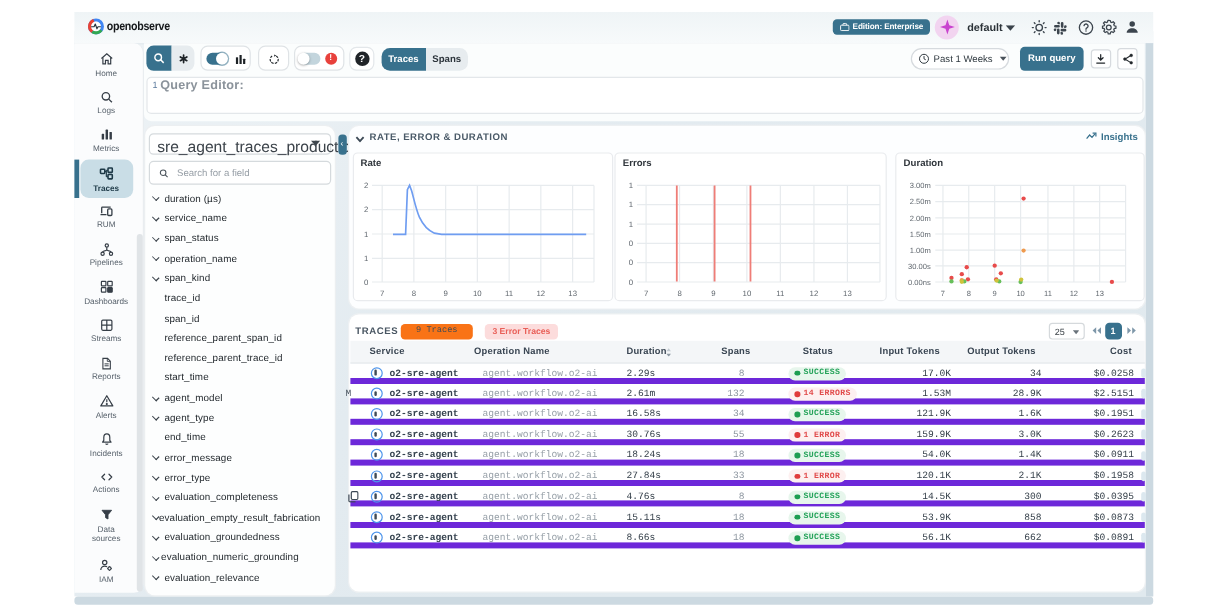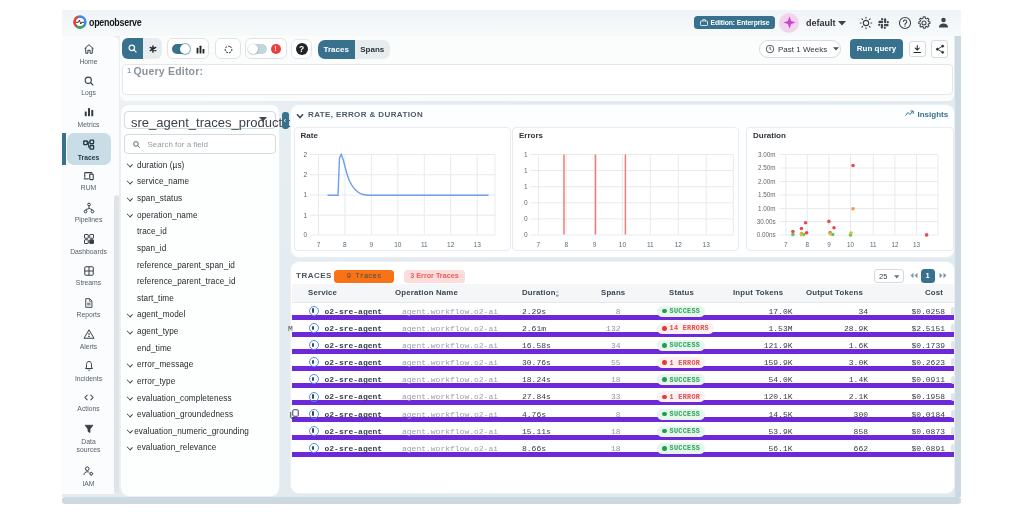--- a/index.html
+++ b/index.html
@@ -301,20 +301,24 @@
       </div>
     <div class="fr">
         <i>&nbsp;</i>
         <b>span_status</b>
       </div>
     <div class="fr">
         <i>&nbsp;</i>
         <b>operation_name</b>
       </div>
     <div class="fr">
+        <i>&nbsp;</i>
+        <b>span_kind</b>
+      </div>
+    <div class="fr">
         <i class="n">&nbsp;</i>
         <b>trace_id</b>
       </div>
     <div class="fr">
         <i class="n">&nbsp;</i>
         <b>span_id</b>
       </div>
     <div class="fr">
         <i class="n">&nbsp;</i>
         <b>reference_parent_span_id</b>
@@ -343,20 +347,24 @@
         <i>&nbsp;</i>
         <b>error_message</b>
       </div>
     <div class="fr">
         <i>&nbsp;</i>
         <b>error_type</b>
       </div>
     <div class="fr">
         <i>&nbsp;</i>
         <b>evaluation_completeness</b>
+      </div>
+    <div class="fr">
+        <i>&nbsp;</i>
+        <b>evaluation_empty_result_fabrication</b>
       </div>
     <div class="fr">
         <i>&nbsp;</i>
         <b>evaluation_groundedness</b>
       </div>
     <div class="fr">
         <i>&nbsp;</i>
         <b>evaluation_numeric_grounding</b>
       </div>
     <div class="fr">
@@ -542,21 +550,21 @@
         </div>
       <div class="trow">
           <span class="ricon"></span>
           <span class="tc svc">o2-sre-agent</span>
           <span class="tc opn">agent.workflow.o2-ai</span>
           <span class="tc dur">16.58s</span>
           <span class="tc spn">34</span>
           <span class="stat ok"><i></i>SUCCESS</span>
           <span class="tc itok">121.9K</span>
           <span class="tc otok">1.6K</span>
-          <span class="tc cost">$0.1739</span>
+          <span class="tc cost">$0.1951</span>
           <span class="nub"></span>
         </div>
       <div class="trow">
           <span class="ricon"></span>
           <span class="tc svc">o2-sre-agent</span>
           <span class="tc opn">agent.workflow.o2-ai</span>
           <span class="tc dur">30.76s</span>
           <span class="tc spn">55</span>
           <span class="stat bad"><i></i>1 ERROR</span>
           <span class="tc itok">159.9K</span>
@@ -594,21 +602,21 @@
             <path d="M12.5 18.5 H3.5 A2 2 0 0 1 1.5 16.5 V6" fill="none" stroke="#3b4754" stroke-width="2"></path>
           </svg>
           <span class="ricon"></span>
           <span class="tc svc">o2-sre-agent</span>
           <span class="tc opn">agent.workflow.o2-ai</span>
           <span class="tc dur">4.76s</span>
           <span class="tc spn">8</span>
           <span class="stat ok"><i></i>SUCCESS</span>
           <span class="tc itok">14.5K</span>
           <span class="tc otok">300</span>
-          <span class="tc cost">$0.0184</span>
+          <span class="tc cost">$0.0395</span>
           <span class="nub"></span>
         </div>
       <div class="trow">
           <span class="ricon"></span>
           <span class="tc svc">o2-sre-agent</span>
           <span class="tc opn">agent.workflow.o2-ai</span>
           <span class="tc dur">15.11s</span>
           <span class="tc spn">18</span>
           <span class="stat ok"><i></i>SUCCESS</span>
           <span class="tc itok">53.9K</span>

